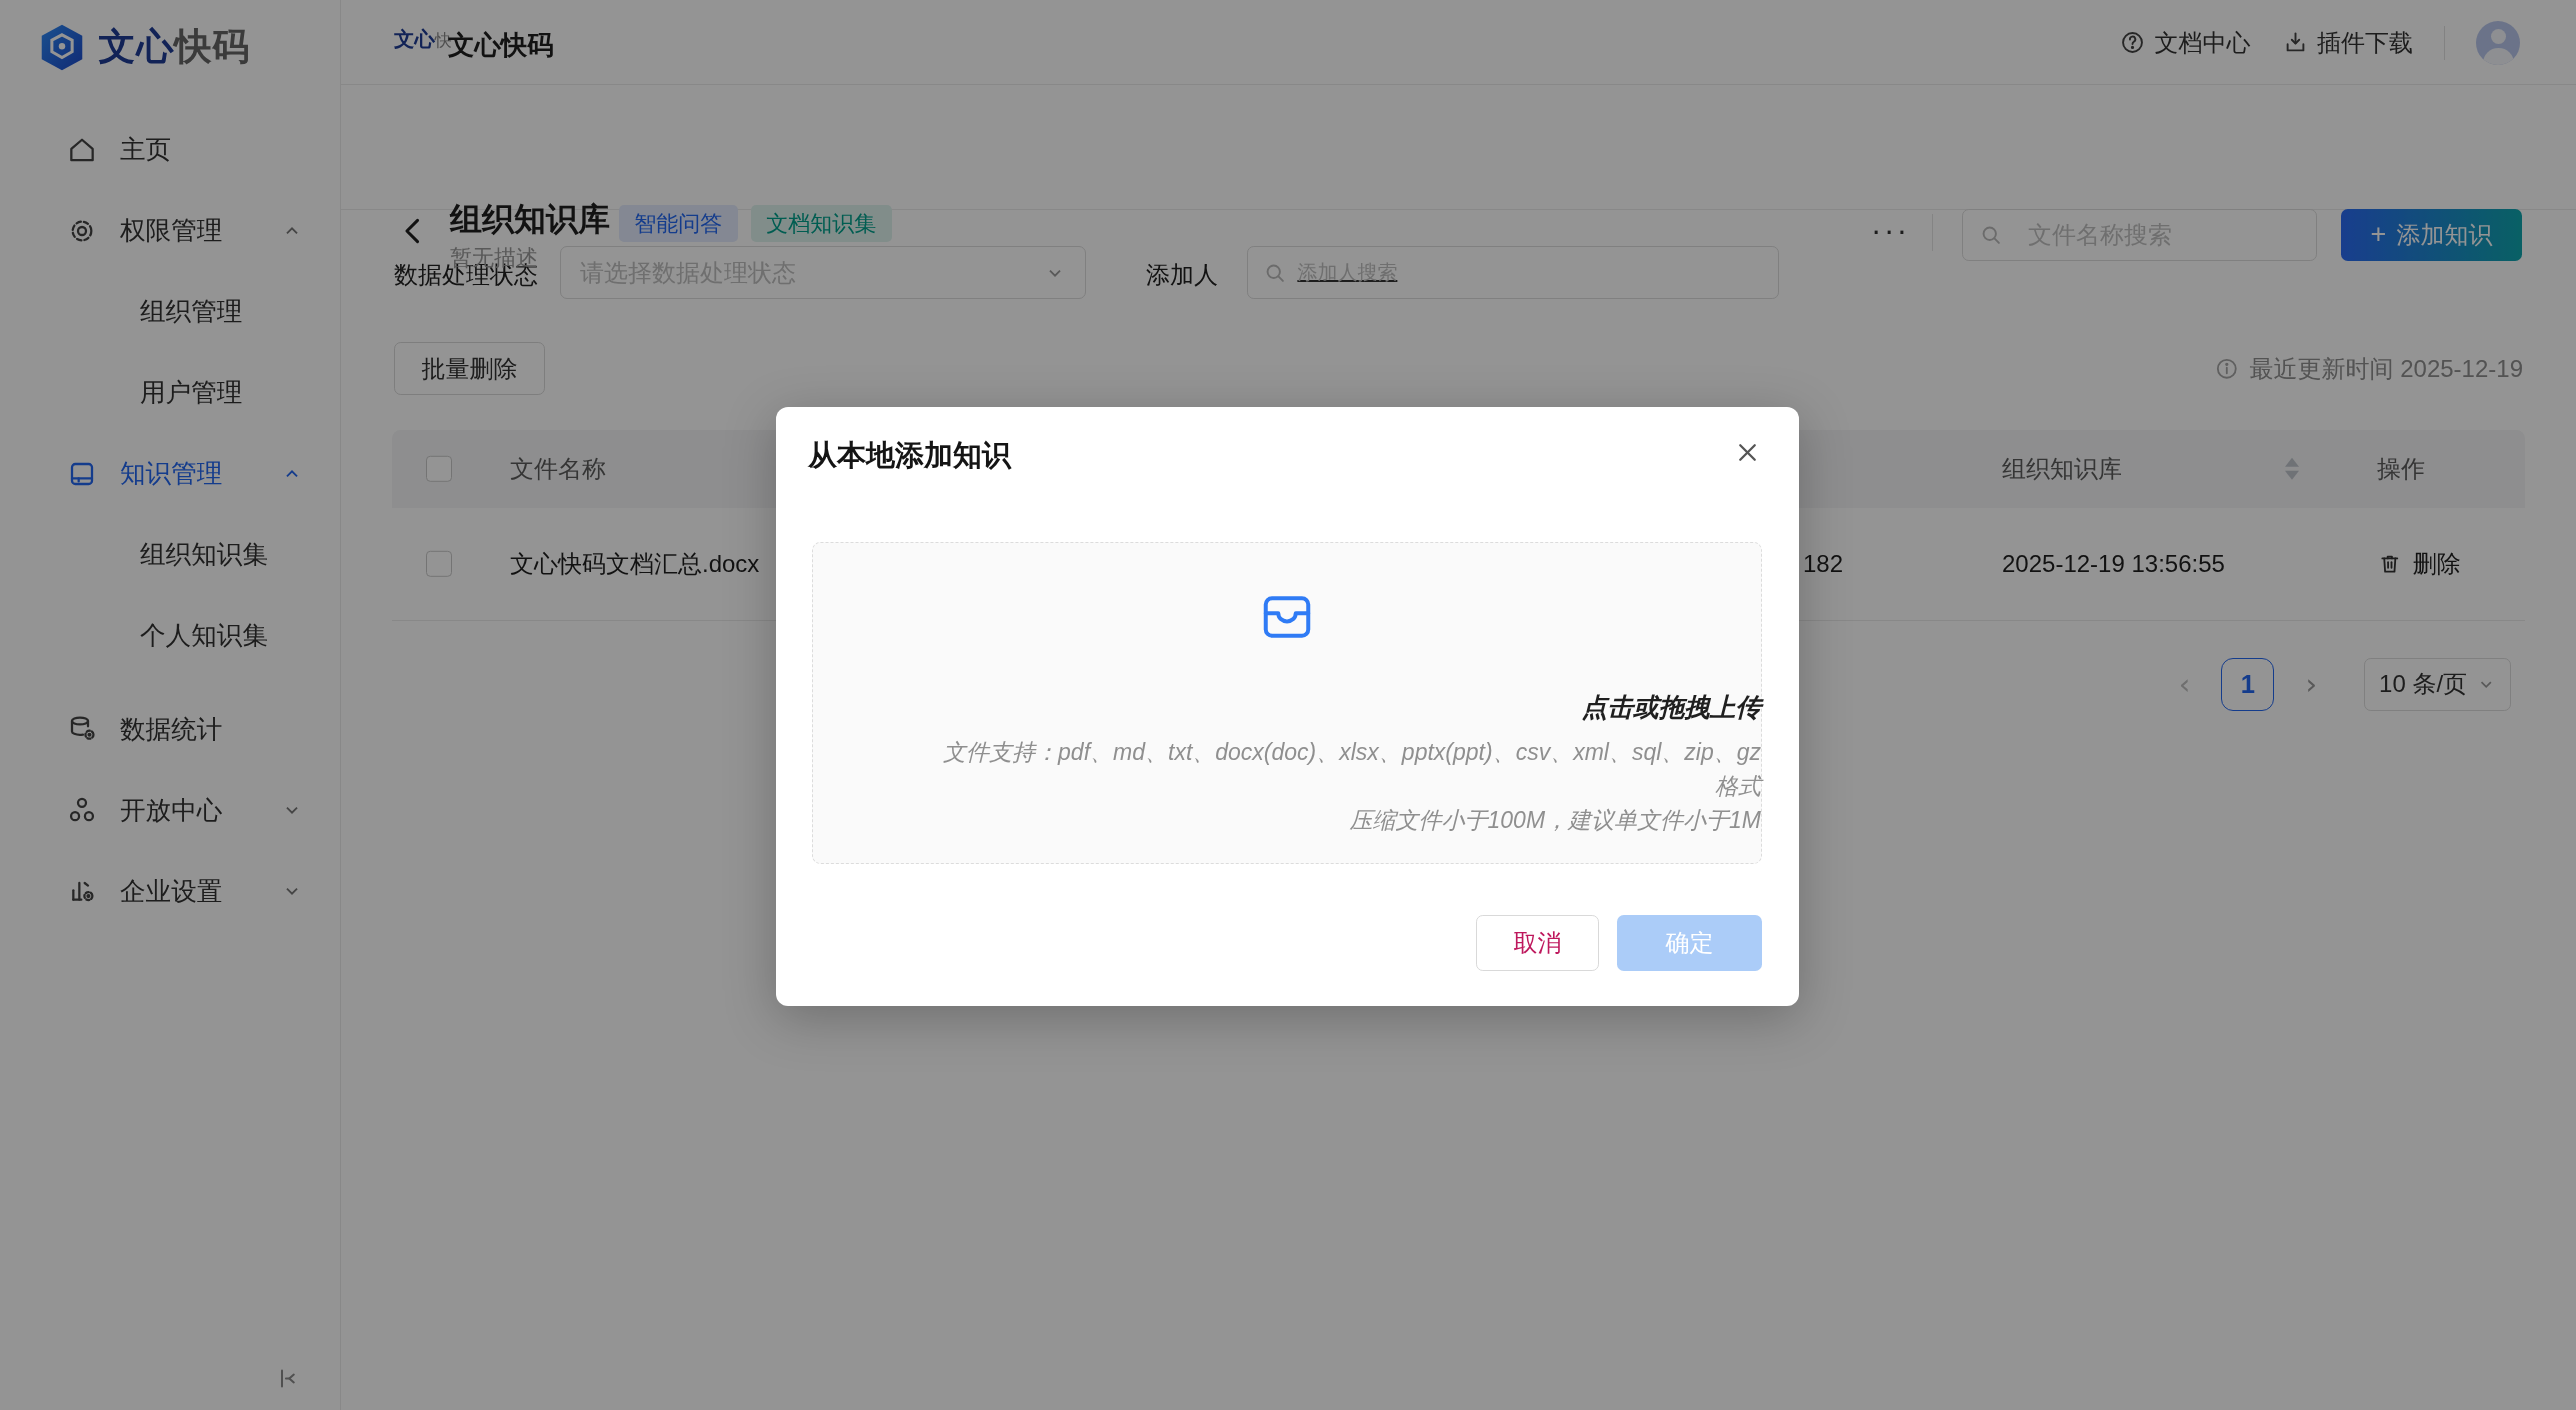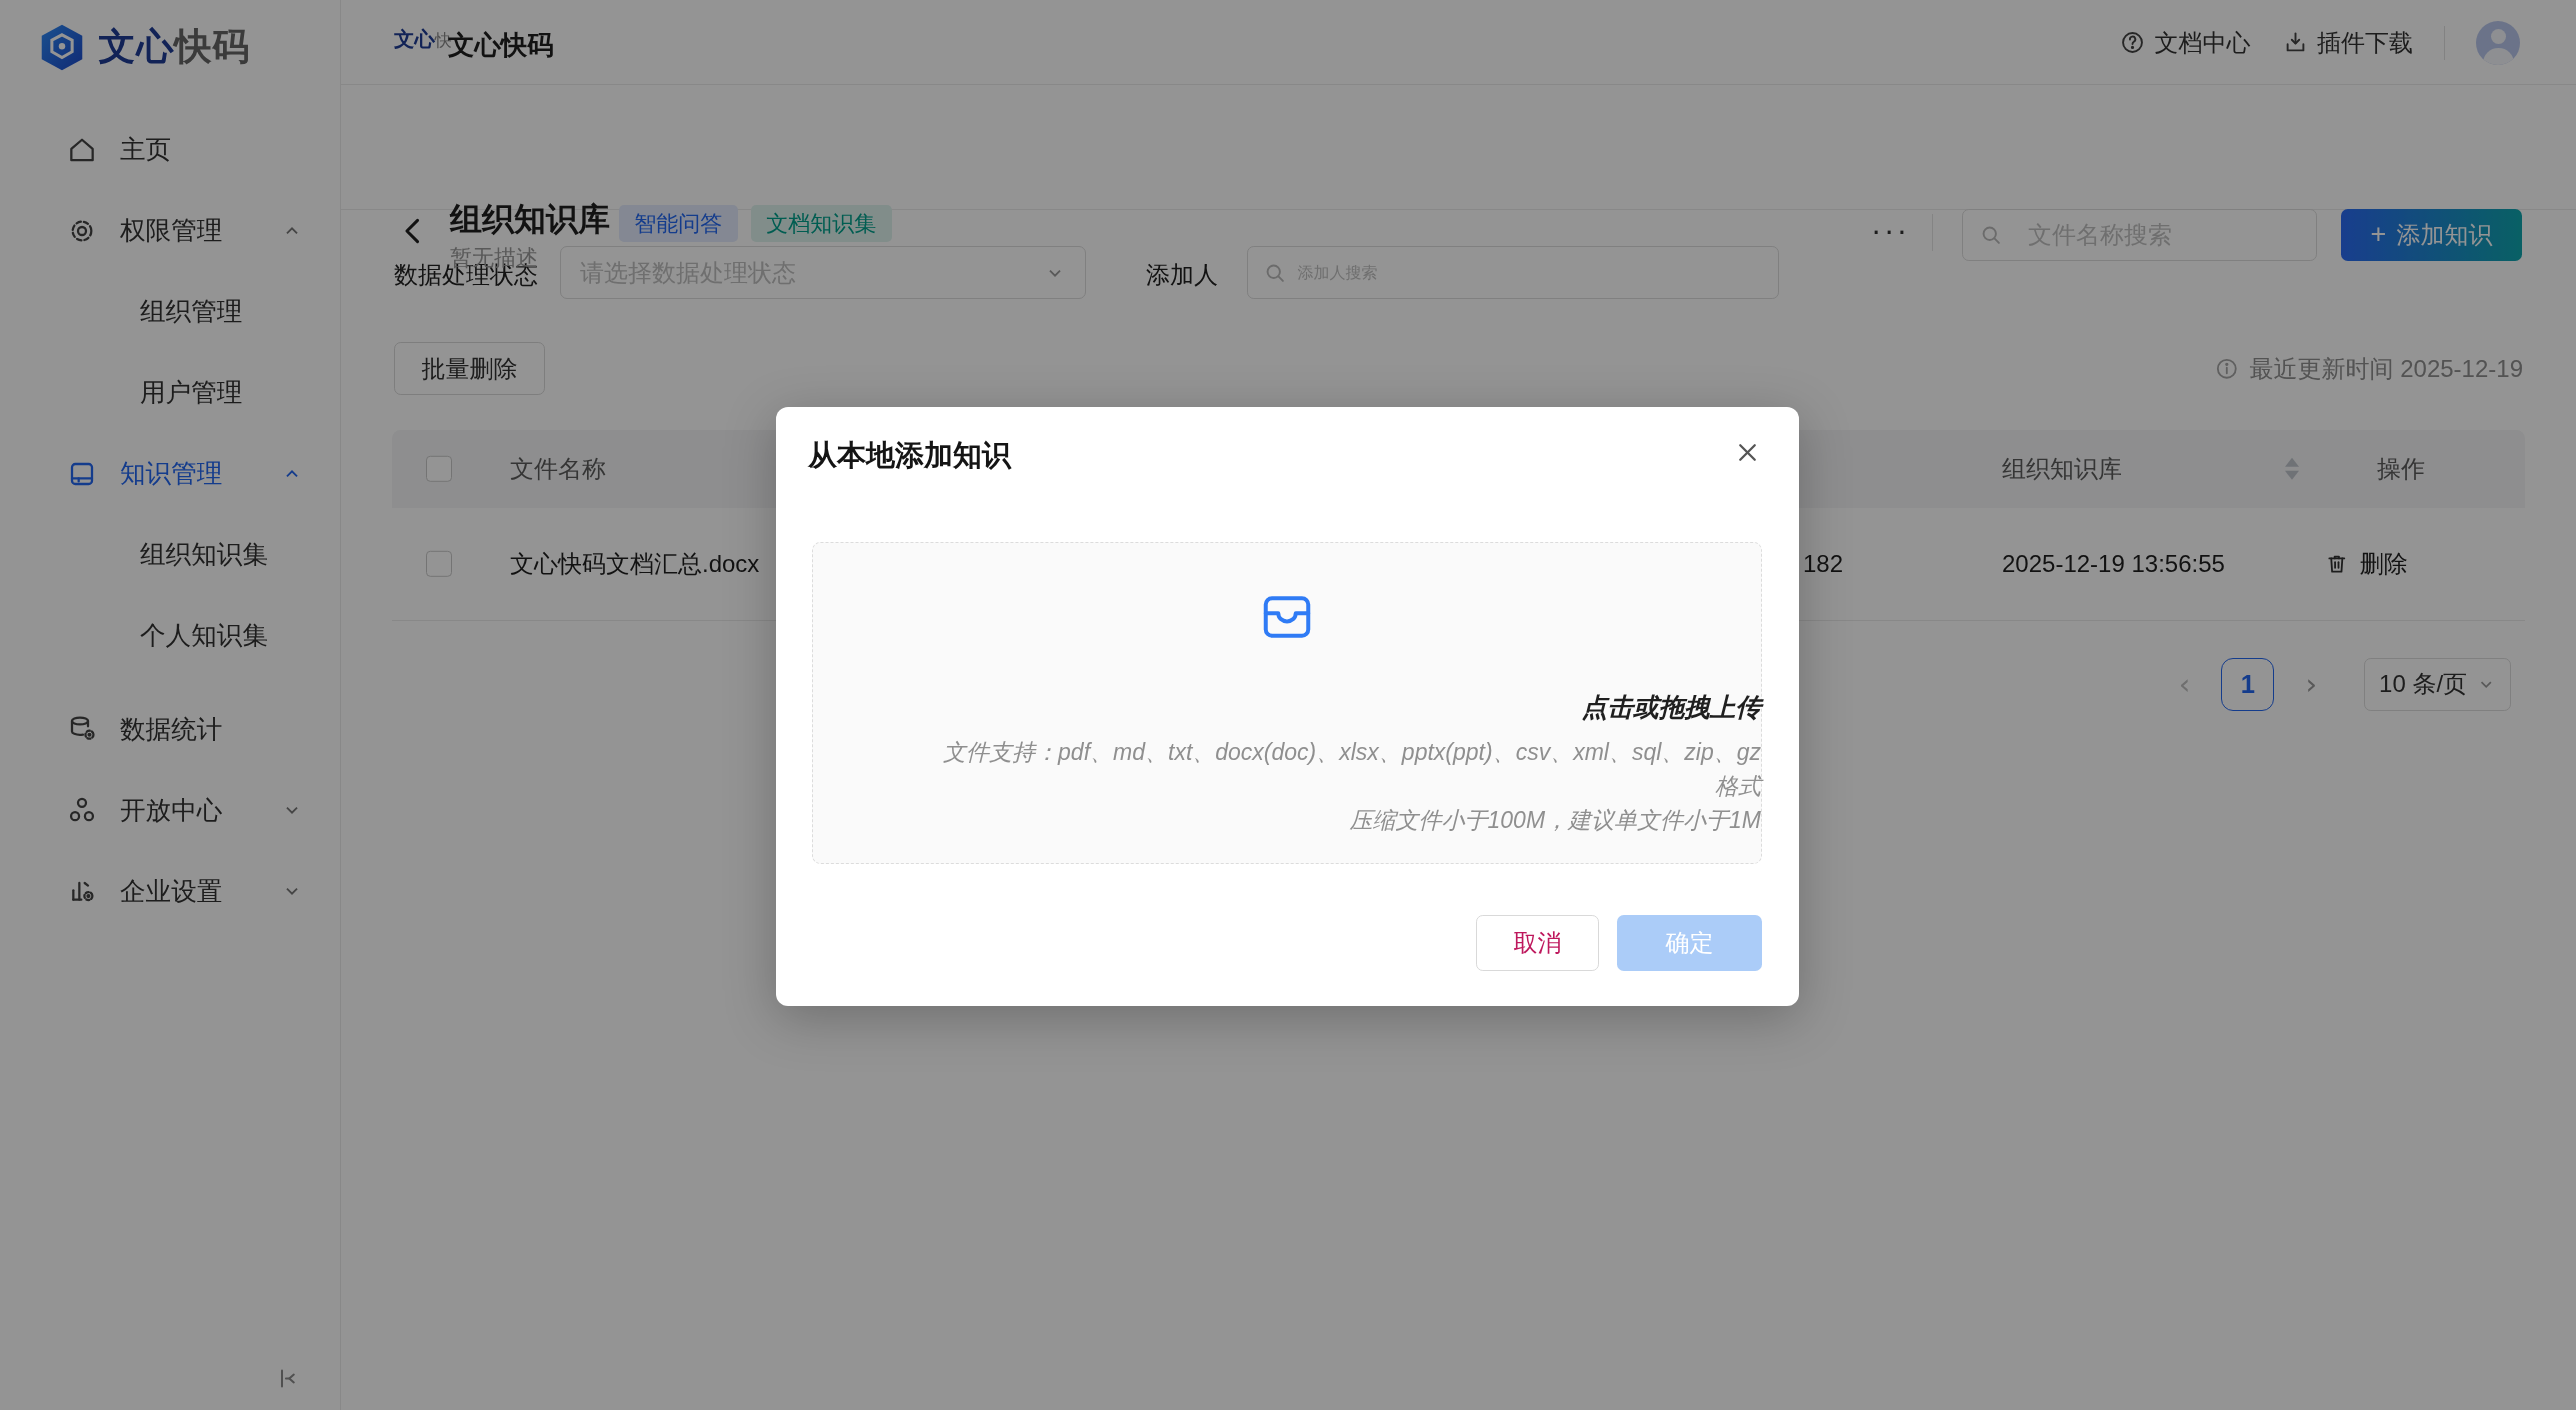--- a/index.html
+++ b/index.html
@@ -56,40 +56,40 @@
   .add-btn .plus { font-size:27px; line-height:1; margin-top:-1.7px; }
 
   
   .f-label { position:absolute; font-size:24px; color:#222; top:259px; }
   .lab1 { left:394px; }
   .lab2 { left:1146px; }
   .select { position:absolute; left:560px; top:246px; width:526px; height:53px; border:0.9px solid #dcdcdc; border-radius:7px; display:flex; align-items:center; padding:0 19px; font-size:24px; color:#bfbfbf; background:#fff; cursor:pointer; }
   .select .chev-d { margin-left:auto; width:22px; height:22px; color:#999; }
   .input2 { position:absolute; left:1247px; top:246px; width:532px; height:53px; border:0.9px solid #dcdcdc; border-radius:6.8px; display:flex; align-items:center; padding:0 13.6px; gap:10.2px; background:#fff; }
   .input2 .ic { width:25.6px; height:25.6px; color:#b9b9b9; flex:none; }
-  .input2 input { border:none; outline:none; width:100%; font-size:16px; color:#333; background:transparent; font-family:inherit; }
+  .input2 input { border:none; outline:none; width:100%; font-size:20px; color:#333; background:transparent; font-family:inherit;text-decoration:underline; }
   .input2 input::placeholder { color:#c0c0c0; }
 
   .batch-btn { position:absolute; left:394px; top:342px; width:151px; height:53px; border:0.9px solid #d9d9d9; border-radius:6.8px; background:#fff; font-size:24px; color:#333; cursor:pointer; font-family:inherit; }
   .updated { position:absolute; right:53px; top:342px; height:53px; display:flex; align-items:center; gap:10.2px; font-size:24px; color:#8f8f8f; }
   .updated .ic { width:25.6px; height:25.6px; color:#a5a5a5; }
 
   .table { position:absolute; left:392px; top:430px; width:2133px; }
   .t-head { position:relative; height:78px; background:#f4f5f6; border-radius:8.5px 8.5px 0 0; font-size:24px; color:#5c5c5c; }
   .t-row { position:relative; height:113px; background:#fff; border-bottom:0.9px solid #ebebeb; font-size:24px; color:#1f1f1f; }
   .cell { position:absolute; top:50%; transform:translateY(-50%); white-space:nowrap; }
   .cb { position:absolute; left:34px; top:50%; transform:translateY(-50%); width:26.4px; height:26.4px; border:1.7px solid #c9c9c9; border-radius:4.3px; background:#fff; cursor:pointer; }
   .c-name { left:118px; }
   .c-partial { left:1411px; }
   .c-time { left:1610px; }
   .sorter { position:absolute; left:1893px; top:50%; transform:translateY(-50%); display:flex; flex-direction:column; gap:4.3px; align-items:center; cursor:pointer; }
   .sorter .tri-u { width:0; height:0; border-left:7.7px solid transparent; border-right:7.7px solid transparent; border-bottom:9.4px solid #c0c4cc; }
   .sorter .tri-d { width:0; height:0; border-left:7.7px solid transparent; border-right:7.7px solid transparent; border-top:9.4px solid #c0c4cc; }
   .c-actions { left:1985px; }
-  .del-link { position:absolute; left:1932px; top:50%; transform:translateY(-50%); display:flex; align-items:center; gap:10.2px; color:#1f1f1f; cursor:pointer; }
+  .del-link { position:absolute; left:1985px; top:50%; transform:translateY(-50%); display:flex; align-items:center; gap:10.2px; color:#1f1f1f; cursor:pointer; }
   .del-link .ic { width:25.6px; height:25.6px; color:#333; }
 
   .pagination { position:absolute; top:654px; right:65px; height:60px; display:flex; align-items:center; gap:31px; }
   .pg-arrow { font-size:29px; color:#bfbfbf; cursor:pointer; line-height:1; font-family:"DejaVu Sans",sans-serif; }
   .pg-next { color:#9a9a9a; }
   .pg-num { width:53px; height:53px; border:1.7px solid #2468F2; border-radius:12px; color:#2468F2; font-weight:bold; font-size:25.6px; display:flex; align-items:center; justify-content:center; cursor:pointer; background:#fff; }
   .pg-size { width:147px; height:53px; border:0.9px solid #dcdcdc; border-radius:6.8px; display:flex; align-items:center; justify-content:center; gap:8.5px; font-size:24px; color:#333; cursor:pointer; background:#fff;margin-left:16px; }
   .pg-size .chev-d { width:20.4px; height:20.4px; color:#999; }
 
   

